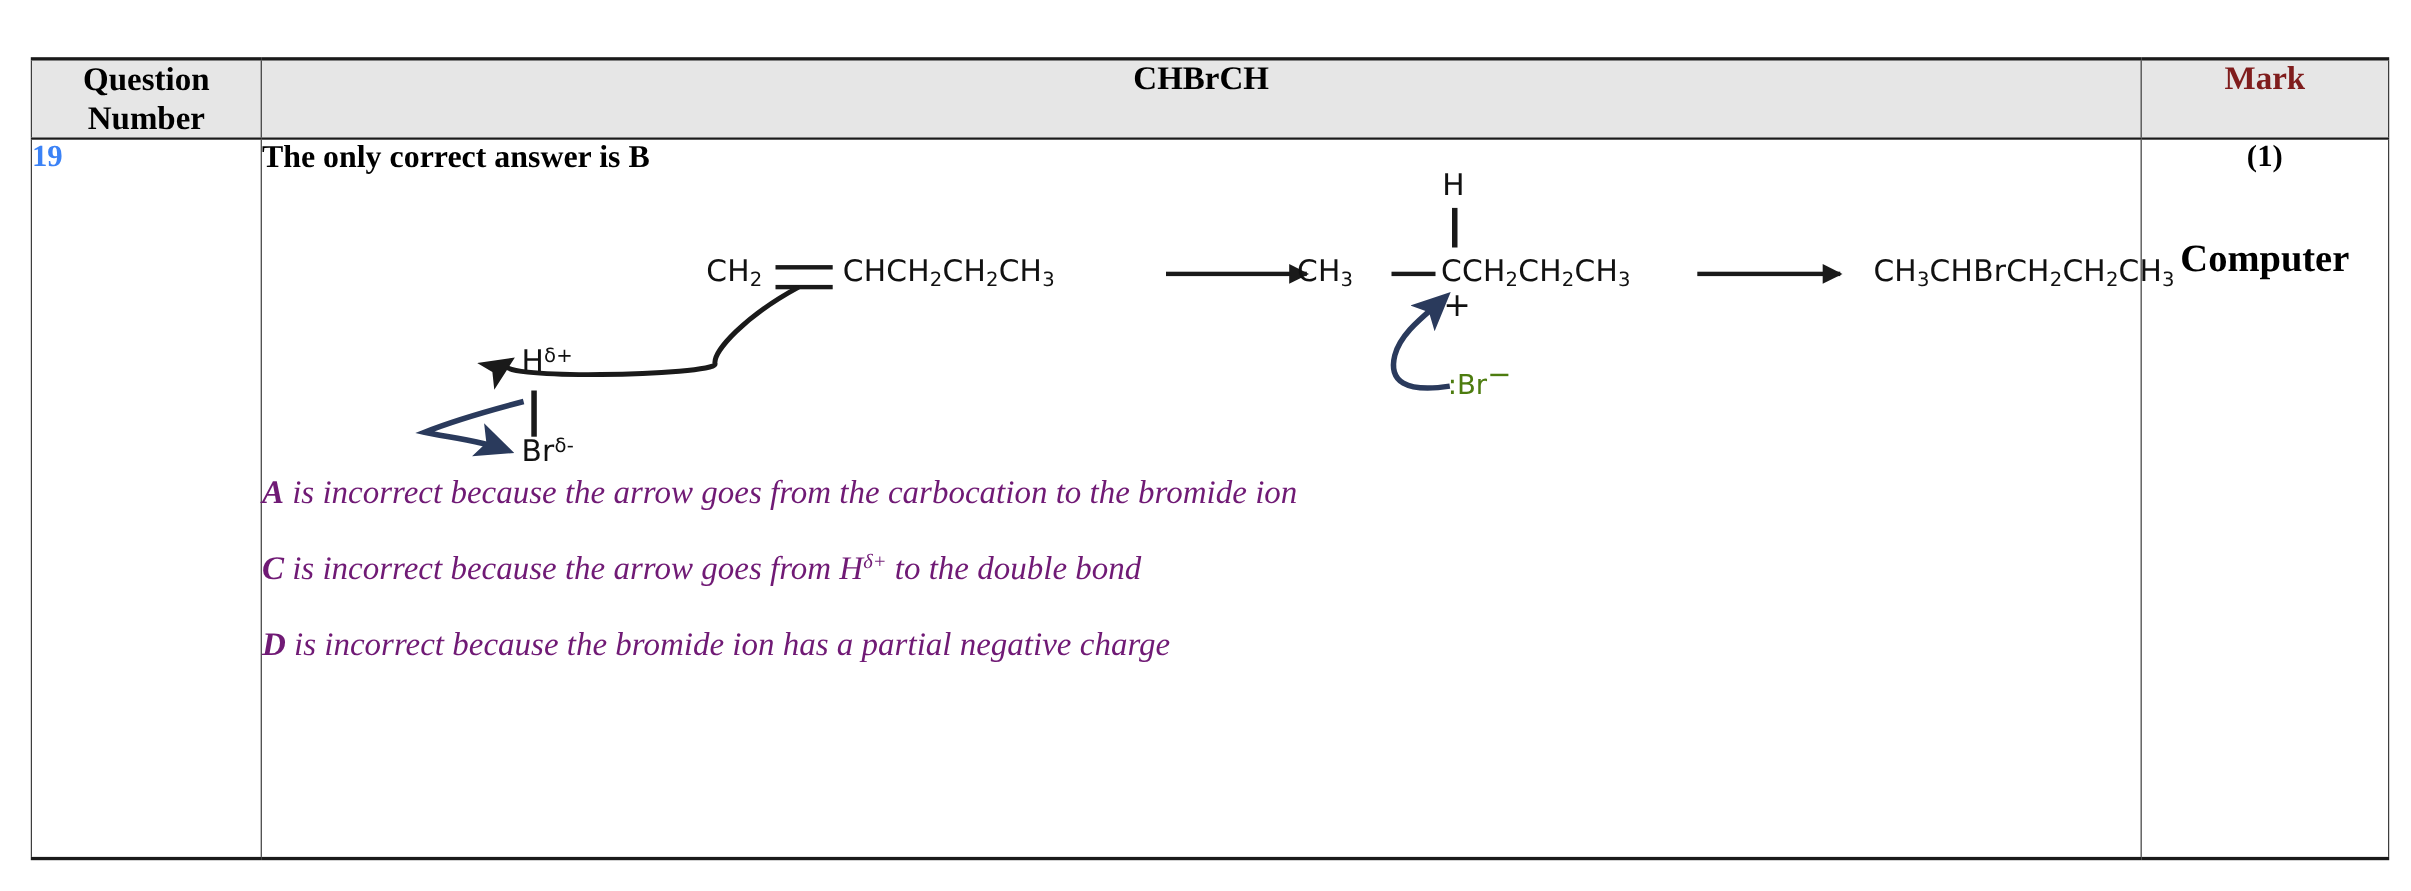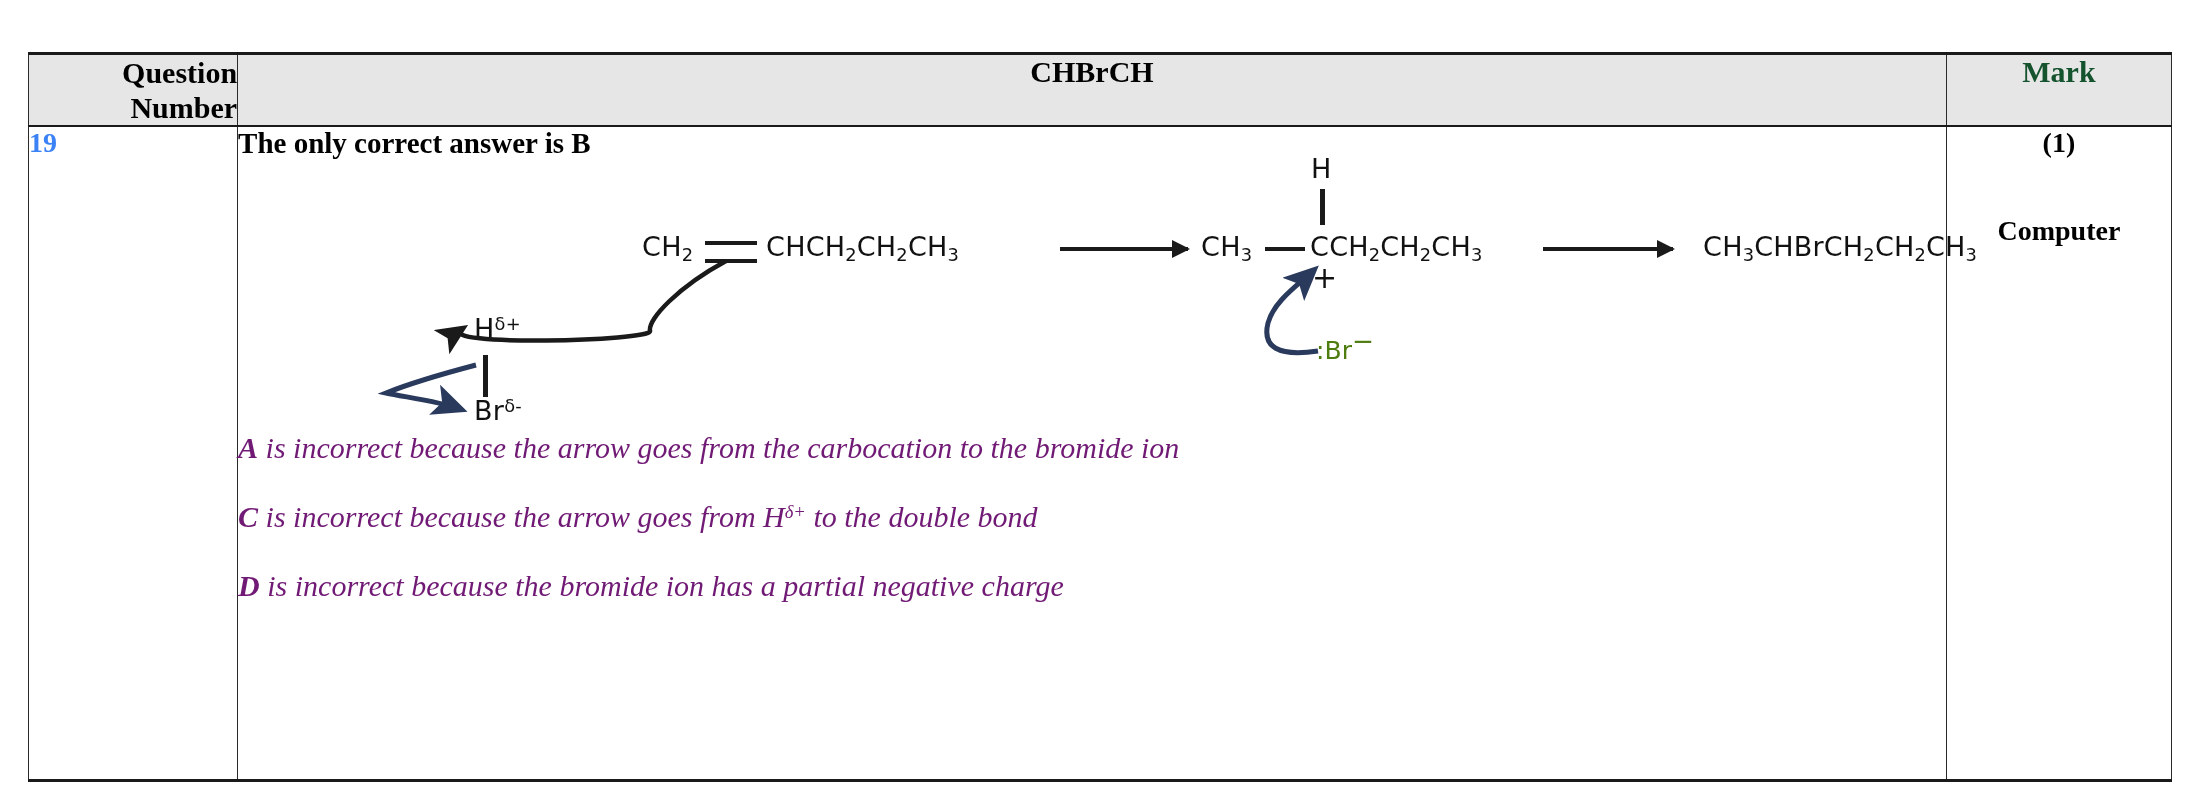--- a/index.html
+++ b/index.html
@@ -41,38 +41,38 @@
     border-bottom: 3px solid #1a1a1a;
   }
 
   .col-q  { width: 209px; }
   .col-a  { width: 1708px; }
   .col-m  { width: 225px; }
 
   .hdr-text {
     font-weight: bold;
     font-size: 30px;
-    text-align: right;
+    text-align: center;
     line-height: 1.17;
     padding: 9px 4px 10px 4px;
     color: #000;
   }
   .hdr-answer {
     font-weight: bold;
     font-size: 30px;
     text-align: center;
     color: #000;
     padding-top: 38px;
     padding-bottom: 10px;
   }
   .hdr-mark {
     font-weight: bold;
     font-size: 30px;
     text-align: center;
-    color: #14532d;
+    color: #7f1d1d;
     padding-top: 38px;
     padding-bottom: 10px;
   }
 
   .cell-q {
     font-weight: bold;
     font-size: 28px;
     color: #3b82f6;
     padding: 10px 0 0 10px;
     height: 652px;
@@ -96,21 +96,21 @@
   }
 
   .mark-num {
     font-weight: bold;
     font-size: 28px;
     color: #000;
     margin: 0;
   }
   .mark-word {
     font-weight: bold;
-    font-size: 28px;
+    font-size: 35px;
     color: #000;
     margin: 56px 0 0 0;
   }
 
   
   .scheme {
     position: relative;
     width: 1650px;
     height: 230px;
     margin: 18px 0 0 0;
@@ -233,21 +233,21 @@
                 <marker id="headBlue" markerWidth="7" markerHeight="7" refX="5.4" refY="3.2" orient="auto">
                   <path d="M0,0 L7,3.2 L0,6.4 L1.6,3.2 Z" fill="#2a3a5c"></path>
                 </marker>
               </defs>
 
               <path d="M 488,82 C 440,108 410,140 412,152 C 414,162 196,168 224,150" fill="none" stroke="#1a1a1a" stroke-width="4.5" marker-end="url(#headBlack)"></path>
 
               <path d="M 238,186 C 200,196 168,206 148,214 C 166,218 200,222 222,230" fill="none" stroke="#2a3a5c" stroke-width="5" marker-end="url(#headBlue)"></path>
             </svg>
 
-            <span class="chem" style="left:963px; top:52px;"><span>CH</span><sub>3</sub></span>
+            <span class="chem" style="left:941px; top:52px;"><span>CH</span><sub>3</sub></span>
             <span class="bond-h" style="left:1027px; top:68px; width:40px;"></span>
             <span class="chem" style="left:1072px; top:52px;"><span>CCH</span><sub>2</sub><span>CH</span><sub>2</sub><span>CH</span><sub>3</sub></span>
             <span class="chem" style="left:1073px; top:-26px;">H</span>
             <span class="bond-v" style="left:1082px; top:10px; height:36px;"></span>
             <span class="plus-charge" style="left:1074px; top:84px;">+</span>
 
             <span class="chem-small" style="position:absolute; left:1078px; top:147px;"><span>:Br</span><sup style="font-size:1.05em; vertical-align:0.35em;">−</sup></span>
 
             <svg class="curly-svg" width="1650" height="260" viewBox="0 0 1650 260">
               <path d="M 1080,172 C 1040,178 1024,168 1030,144 C 1036,122 1060,106 1075,92" fill="none" stroke="#2a3a5c" stroke-width="5" marker-end="url(#headBlue)"></path>

